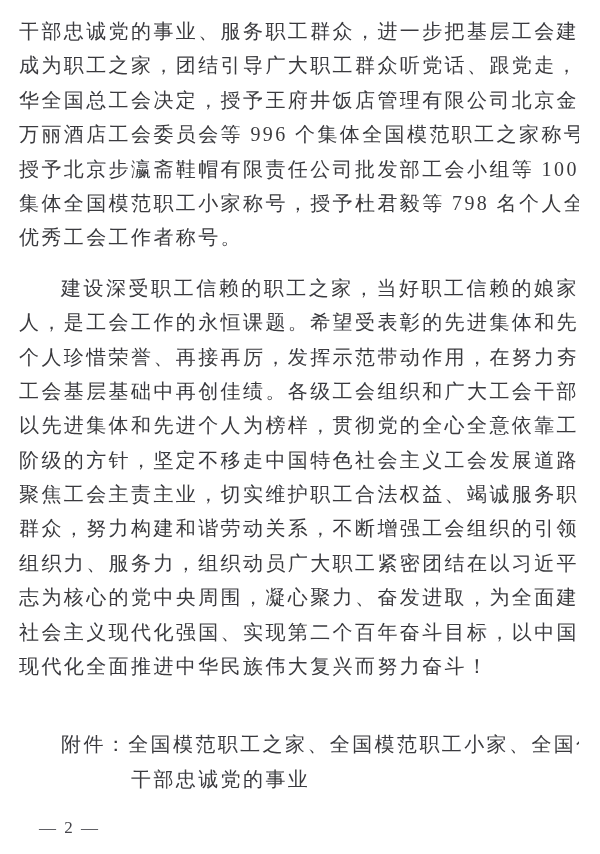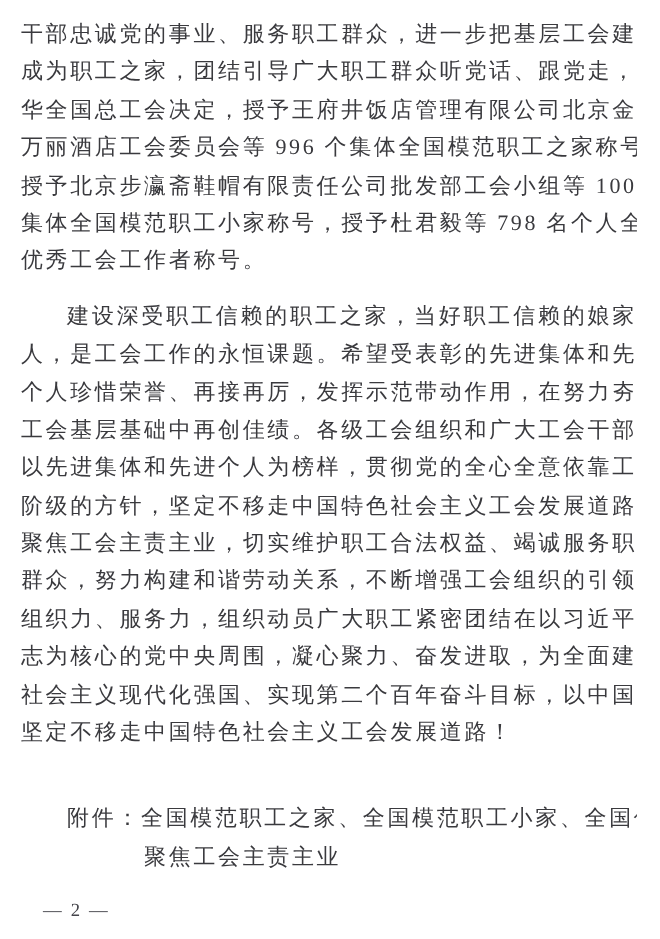--- a/index.html
+++ b/index.html
@@ -61,23 +61,23 @@
     <p class="line">人，是工会工作的永恒课题。希望受表彰的先进集体和先进</p>
     <p class="line">个人珍惜荣誉、再接再厉，发挥示范带动作用，在努力夯实</p>
     <p class="line">工会基层基础中再创佳绩。各级工会组织和广大工会干部要</p>
     <p class="line">以先进集体和先进个人为榜样，贯彻党的全心全意依靠工人</p>
     <p class="line">阶级的方针，坚定不移走中国特色社会主义工会发展道路，</p>
     <p class="line">聚焦工会主责主业，切实维护职工合法权益、竭诚服务职工</p>
     <p class="line">群众，努力构建和谐劳动关系，不断增强工会组织的引领力、</p>
     <p class="line">组织力、服务力，组织动员广大职工紧密团结在以习近平同</p>
     <p class="line">志为核心的党中央周围，凝心聚力、奋发进取，为全面建成</p>
     <p class="line">社会主义现代化强国、实现第二个百年奋斗目标，以中国式</p>
-    <p class="line last">坚定不移走中国特色社会主义工会发展道路！</p>
+    <p class="line last">现代化全面推进中华民族伟大复兴而努力奋斗！</p>
   </section>
 
   <section class="paragraph attachment">
     <p class="line indent2">附件：全国模范职工之家、全国模范职工小家、全国优</p>
-    <p class="line last indent5">聚焦工会主责主业</p>
+    <p class="line last indent5">干部忠诚党的事业</p>
   </section>
 
   <footer class="page-number">— 2 —</footer>
 
 </div>
 
 </body></html>

